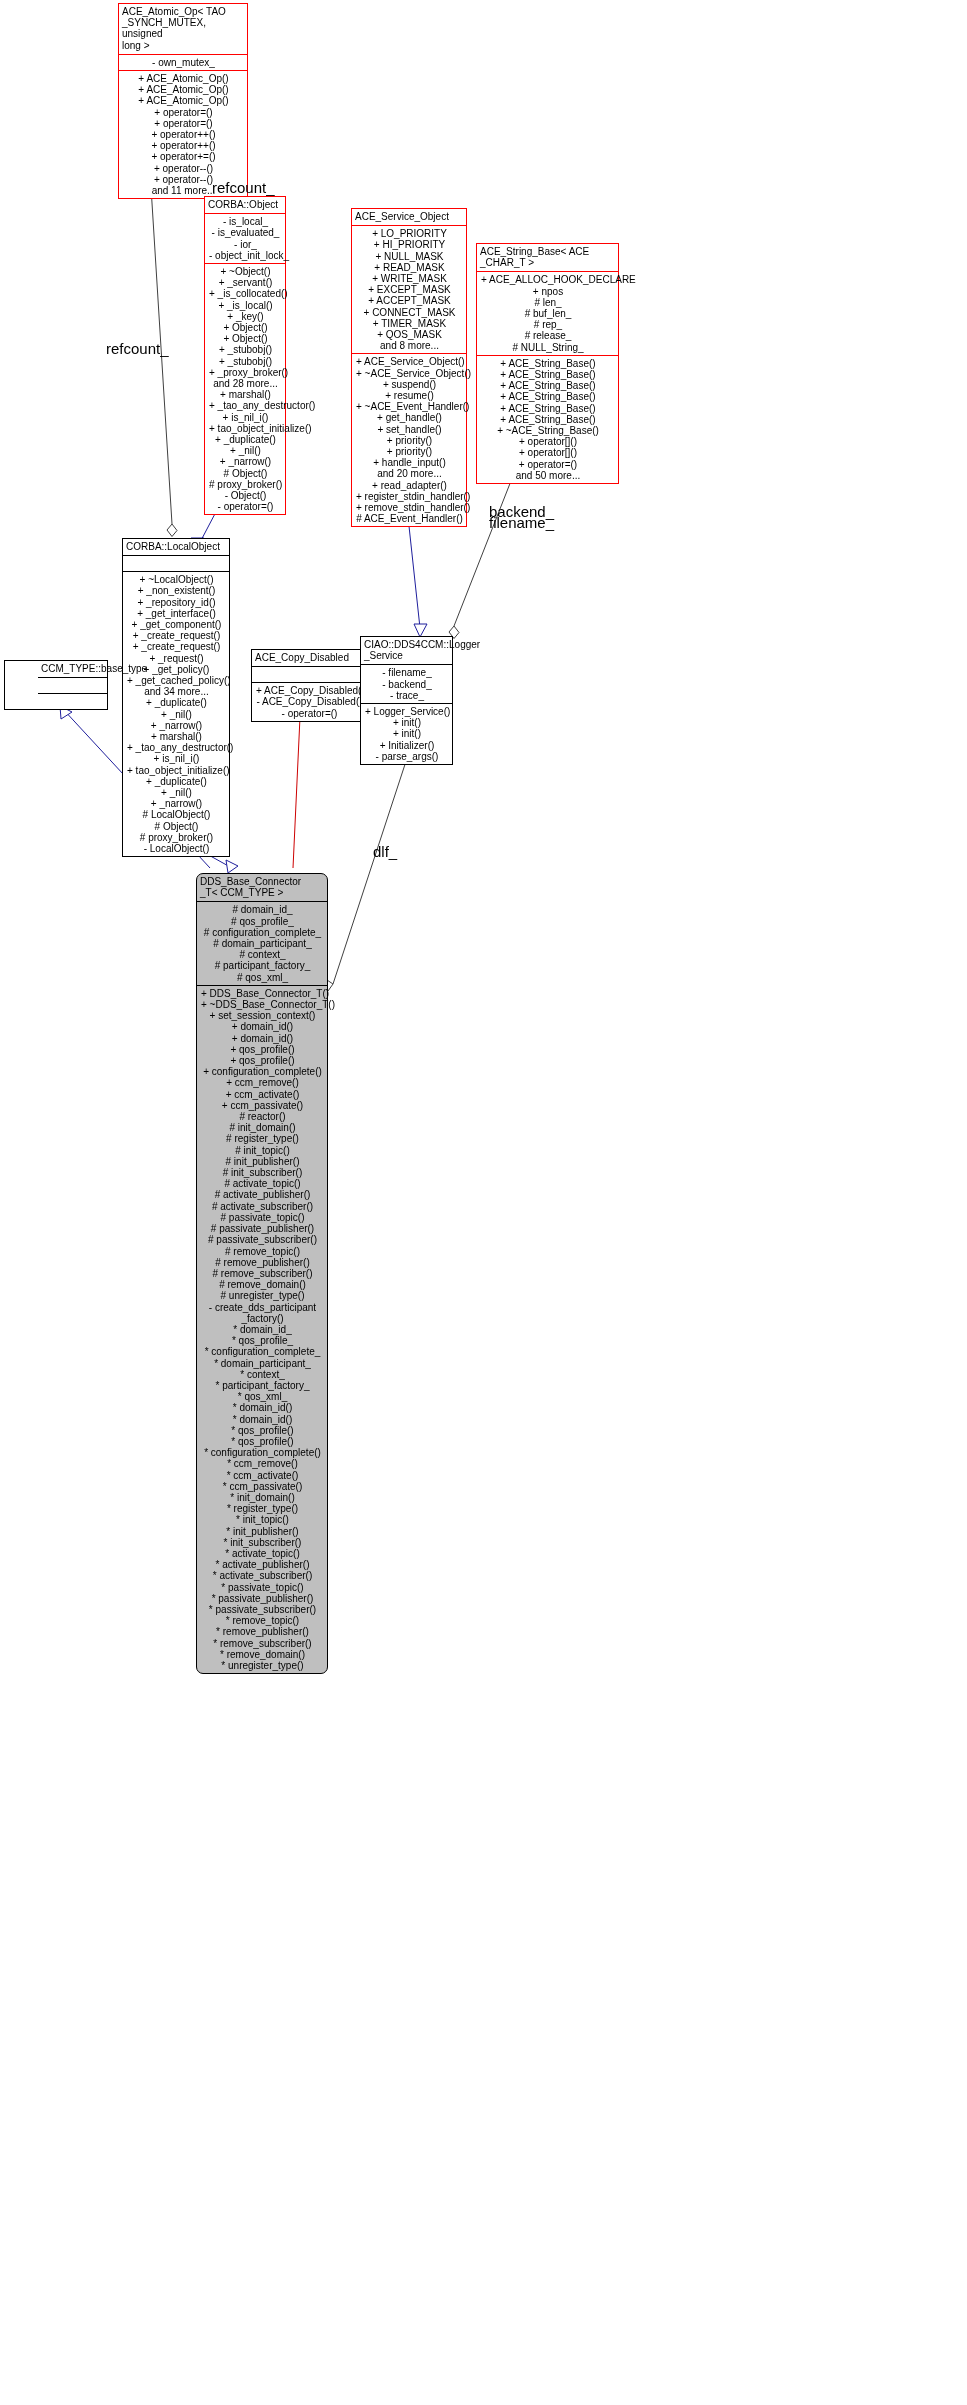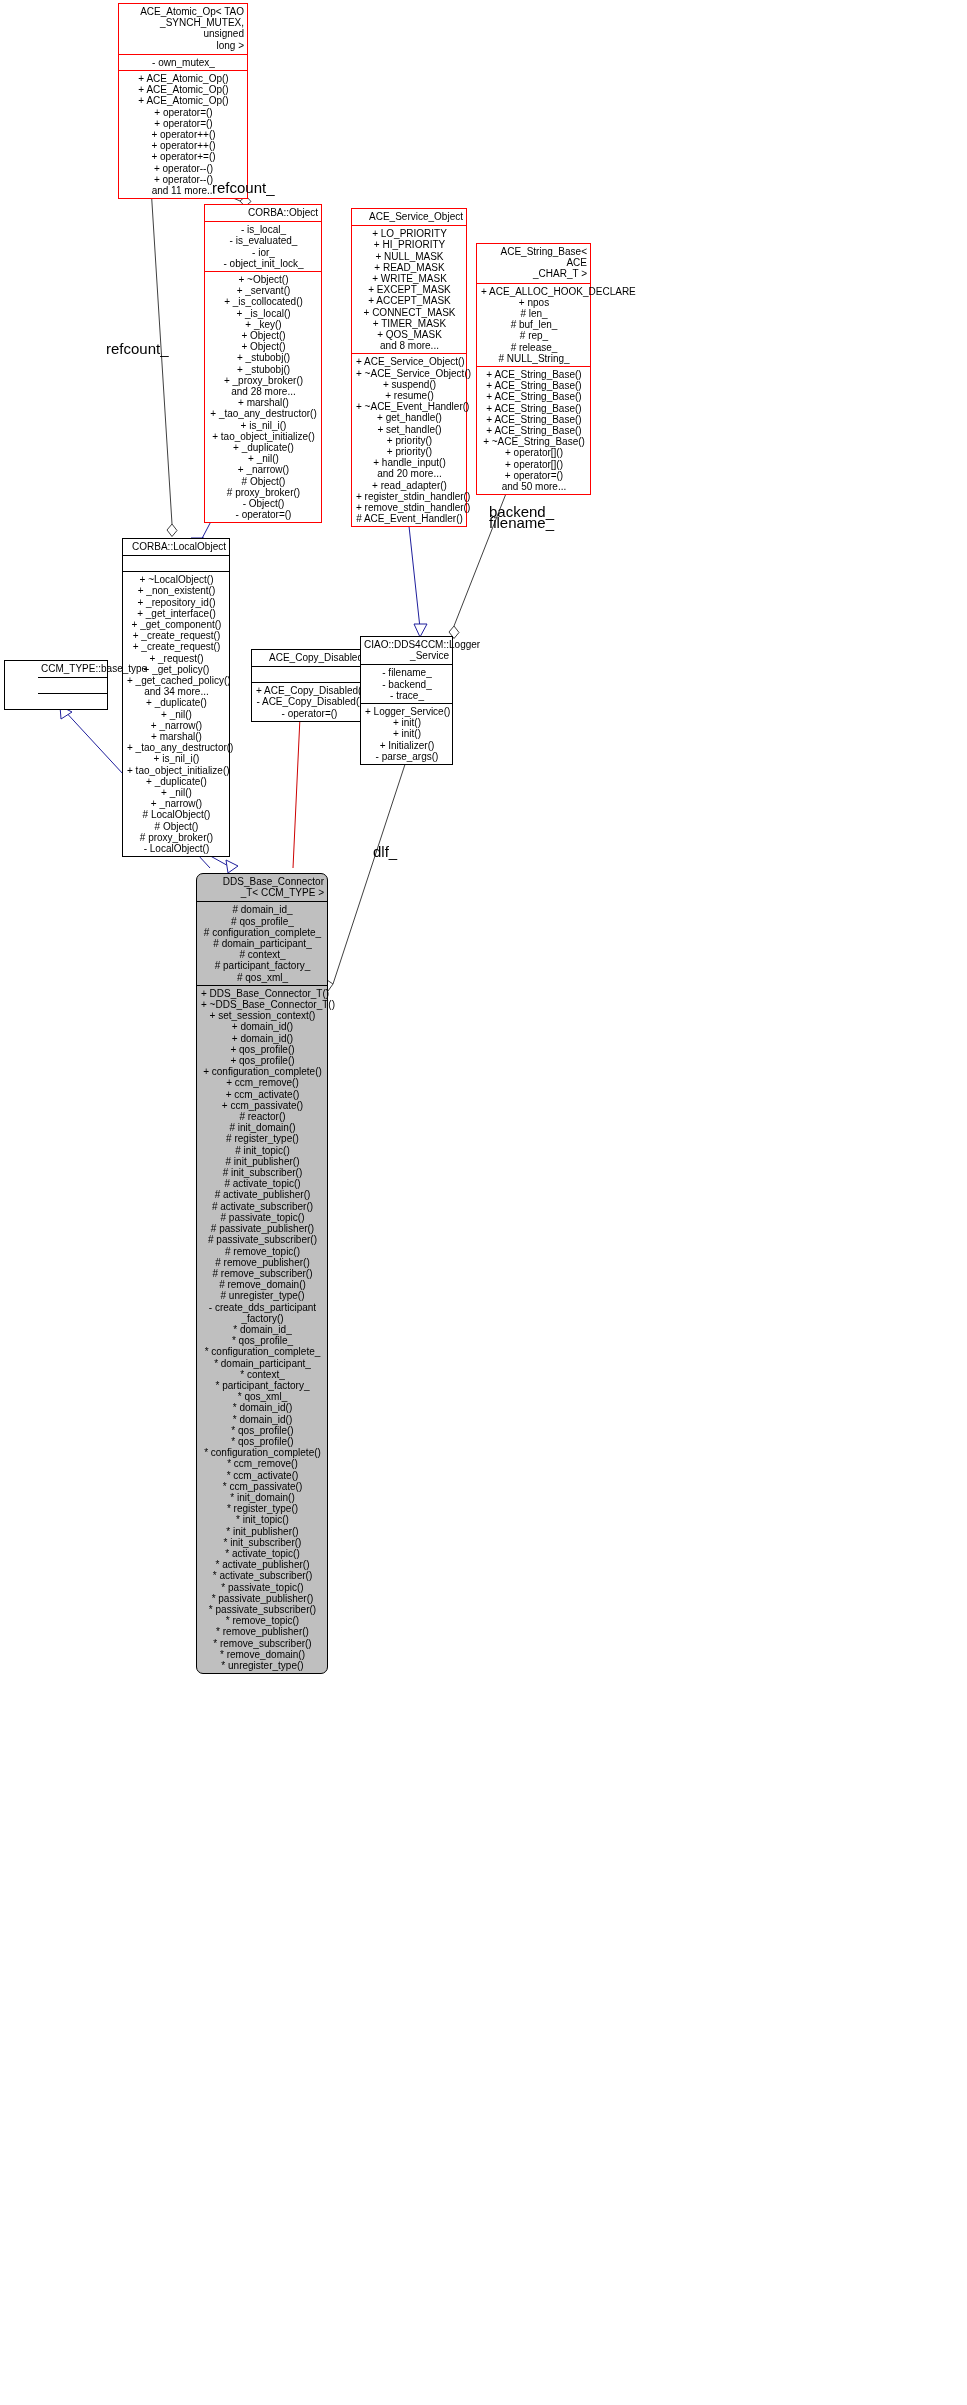--- a/index.html
+++ b/index.html
@@ -26,21 +26,21 @@
     background:#ffffff;
     border:1px solid #000000;
     font-size:10px;
     line-height:11.2px;
     color:#000000;
     z-index:5;
   }
   .uml-class.red{ border-color:#ff0000; }
   .uml-class.grey{ background:#bfbfbf; }
   .uml-title{
-    text-align:right;
+    text-align:left;
     padding:2px 3px 3px 3px;
     white-space:pre-line;
     font-size:10px;
     line-height:11.2px;
   }
   .uml-sep{
     height:0;
     border-top:1px solid #000000;
   }
   .uml-class.red .uml-sep{ border-top-color:#ff0000; }
@@ -139,21 +139,21 @@
       <div class="uml-row">+ operator=()</div>
       <div class="uml-row">+ operator++()</div>
       <div class="uml-row">+ operator++()</div>
       <div class="uml-row">+ operator+=()</div>
       <div class="uml-row">+ operator--()</div>
       <div class="uml-row">+ operator--()</div>
       <div class="uml-row">and 11 more...</div>
     </div>
   </div>
 
-  <div class="uml-class red" style="left:204px;top:204px;width:118px;">
+  <div class="uml-class red" style="left:204px;top:196px;width:82px;">
     <div class="uml-title">CORBA::Object</div>
     <div class="uml-sep"></div>
     <div class="uml-attrs">
       <div class="uml-row">- is_local_</div>
       <div class="uml-row">- is_evaluated_</div>
       <div class="uml-row">- ior_</div>
       <div class="uml-row">- object_init_lock_</div>
     </div>
     <div class="uml-sep"></div>
     <div class="uml-ops">
@@ -211,21 +211,21 @@
       <div class="uml-row">+ priority()</div>
       <div class="uml-row">+ handle_input()</div>
       <div class="uml-row">and 20 more...</div>
       <div class="uml-row">+ read_adapter()</div>
       <div class="uml-row">+ register_stdin_handler()</div>
       <div class="uml-row">+ remove_stdin_handler()</div>
       <div class="uml-row"># ACE_Event_Handler()</div>
     </div>
   </div>
 
-  <div class="uml-class red" style="left:476px;top:243px;width:115px;">
+  <div class="uml-class red" style="left:476px;top:243px;width:143px;">
     <div class="uml-title">ACE_String_Base&lt; ACE
 _CHAR_T &gt;</div>
     <div class="uml-sep"></div>
     <div class="uml-attrs">
       <div class="uml-row">+ ACE_ALLOC_HOOK_DECLARE</div>
       <div class="uml-row">+ npos</div>
       <div class="uml-row"># len_</div>
       <div class="uml-row"># buf_len_</div>
       <div class="uml-row"># rep_</div>
       <div class="uml-row"># release_</div>

